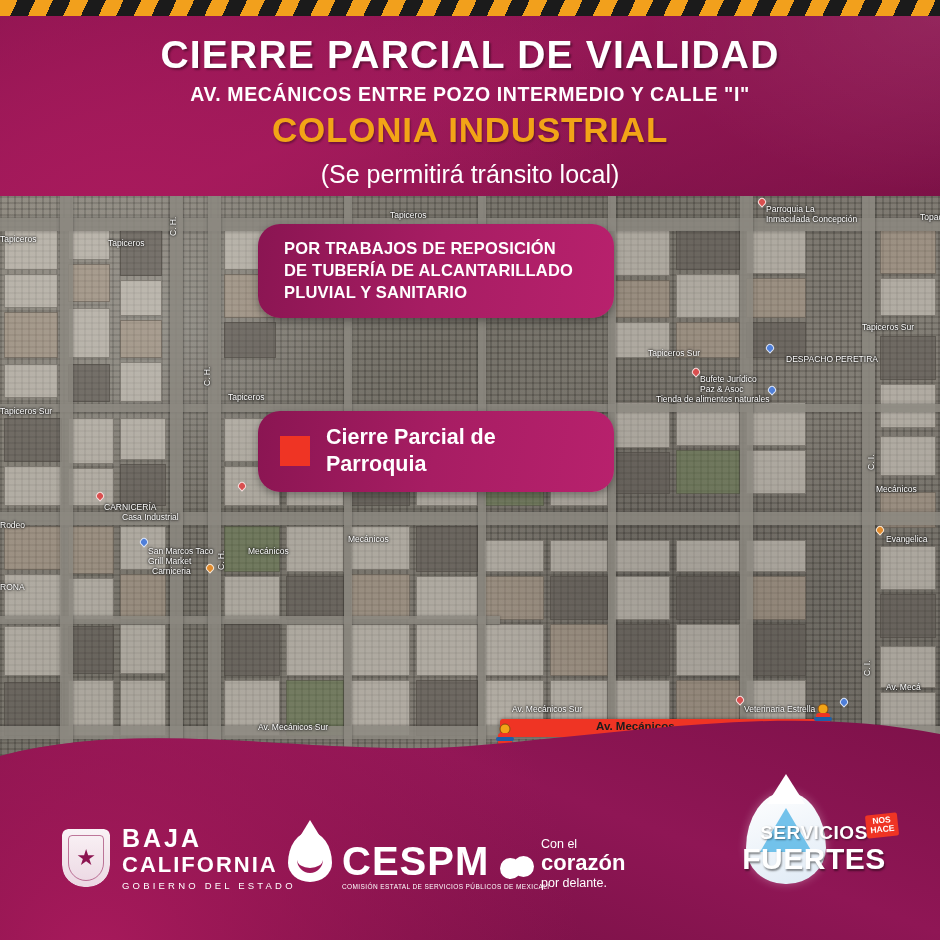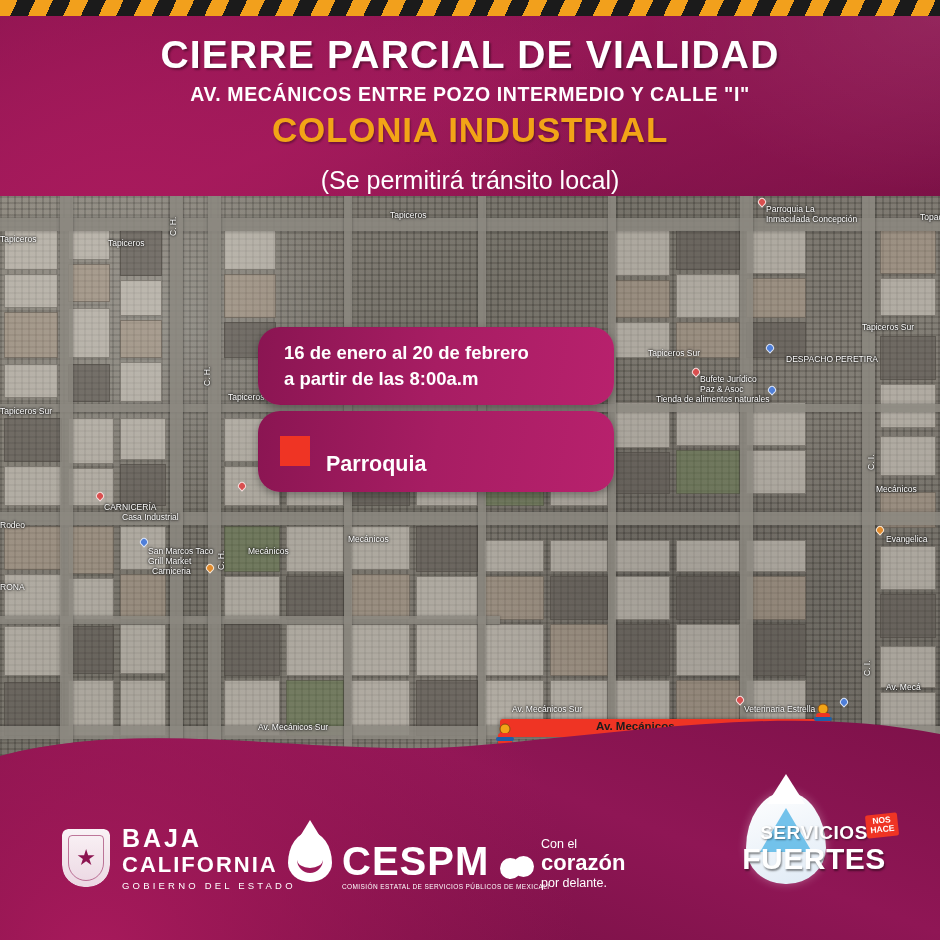--- a/index.html
+++ b/index.html
@@ -43,21 +43,21 @@
     margin-top: 6px;
     font-size: 19.5px; font-weight: bold; letter-spacing: 0.6px;
   }
   .h-colonia {
     margin-top: 4px;
     font-size: 35px; font-weight: bold; color: #f2a417;
     letter-spacing: 0.8px;
     text-shadow: 1px 2px 2px rgba(0,0,0,0.3);
   }
   .h-note {
-    margin-top: 16px;
+    margin-top: 10px;
     font-size: 25px; font-weight: normal; color: #ffffff;
   }
 
   
   .map {
     position: absolute; top: 196px; left: 0; width: 940px; height: 560px;
     overflow: hidden;
     background: #6f6a62;
   }
   
@@ -454,30 +454,31 @@
     </svg>
     <svg class="worker right" viewBox="0 0 30 30">
       <circle cx="15" cy="8" r="5" fill="#f2a417" stroke="#8a4b10" stroke-width="1"></circle>
       <rect x="8" y="12" width="14" height="12" rx="3" fill="#ef3424"></rect>
       <rect x="6" y="16" width="18" height="4" rx="2" fill="#1f5fa8"></rect>
       <rect x="10" y="23" width="4" height="6" fill="#3a3a3a"></rect>
       <rect x="16" y="23" width="4" height="6" fill="#3a3a3a"></rect>
     </svg>
   </div>
 
-
-  <div class="card card2">
-    <div>16 de enero al 20 de febrero</div>
-    <div>a partir de las 8:00a.m</div>
+  <div class="card card1">
+    <div>POR TRABAJOS DE REPOSICIÓN</div>
+    <div>DE TUBERÍA DE ALCANTARILLADO</div>
+    <div>PLUVIAL Y SANITARIO</div>
   </div>
+
 
   <div class="card card3">
     <span class="swatch"></span>
     <span class="txt">
-      <br>
+      <span>Cierre Parcial de</span><br>
       <span>Parroquia</span>
     </span>
   </div>
 
   <div class="footer">
     <div class="footer-bg"></div>
 
     <div class="logo-bc">
       <div class="bc-shield">
           <span class="eagle">★</span>

